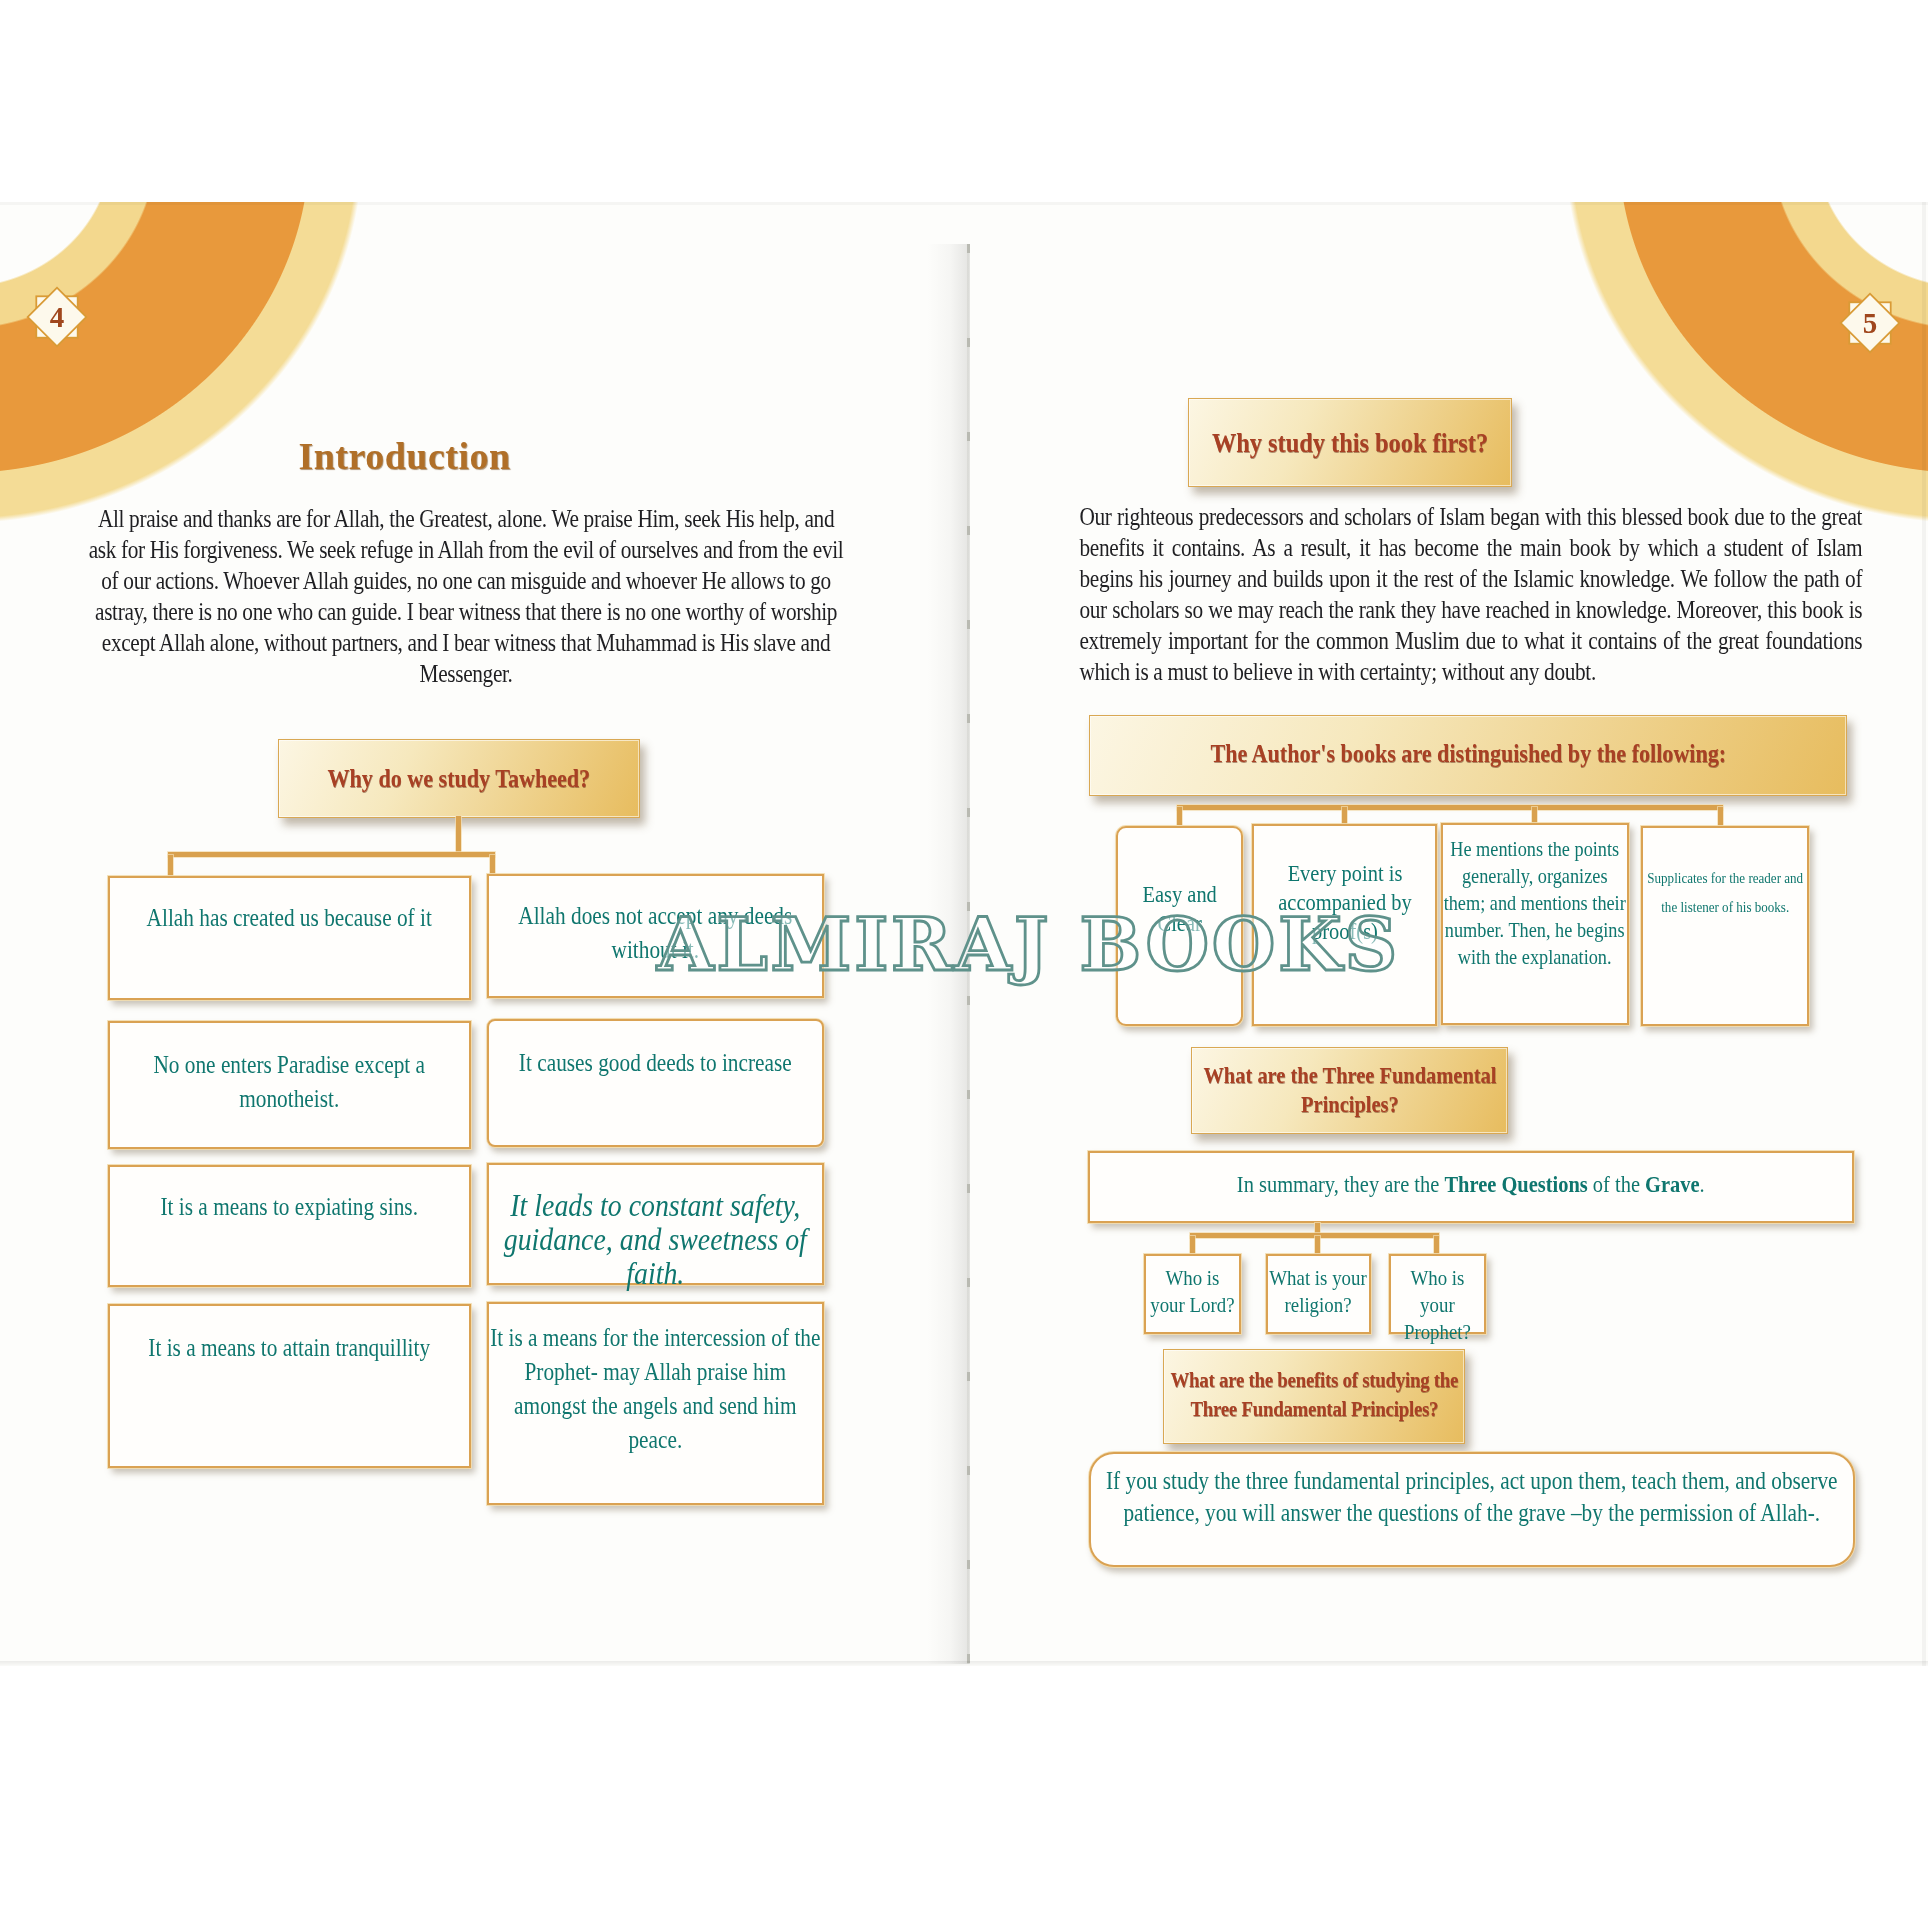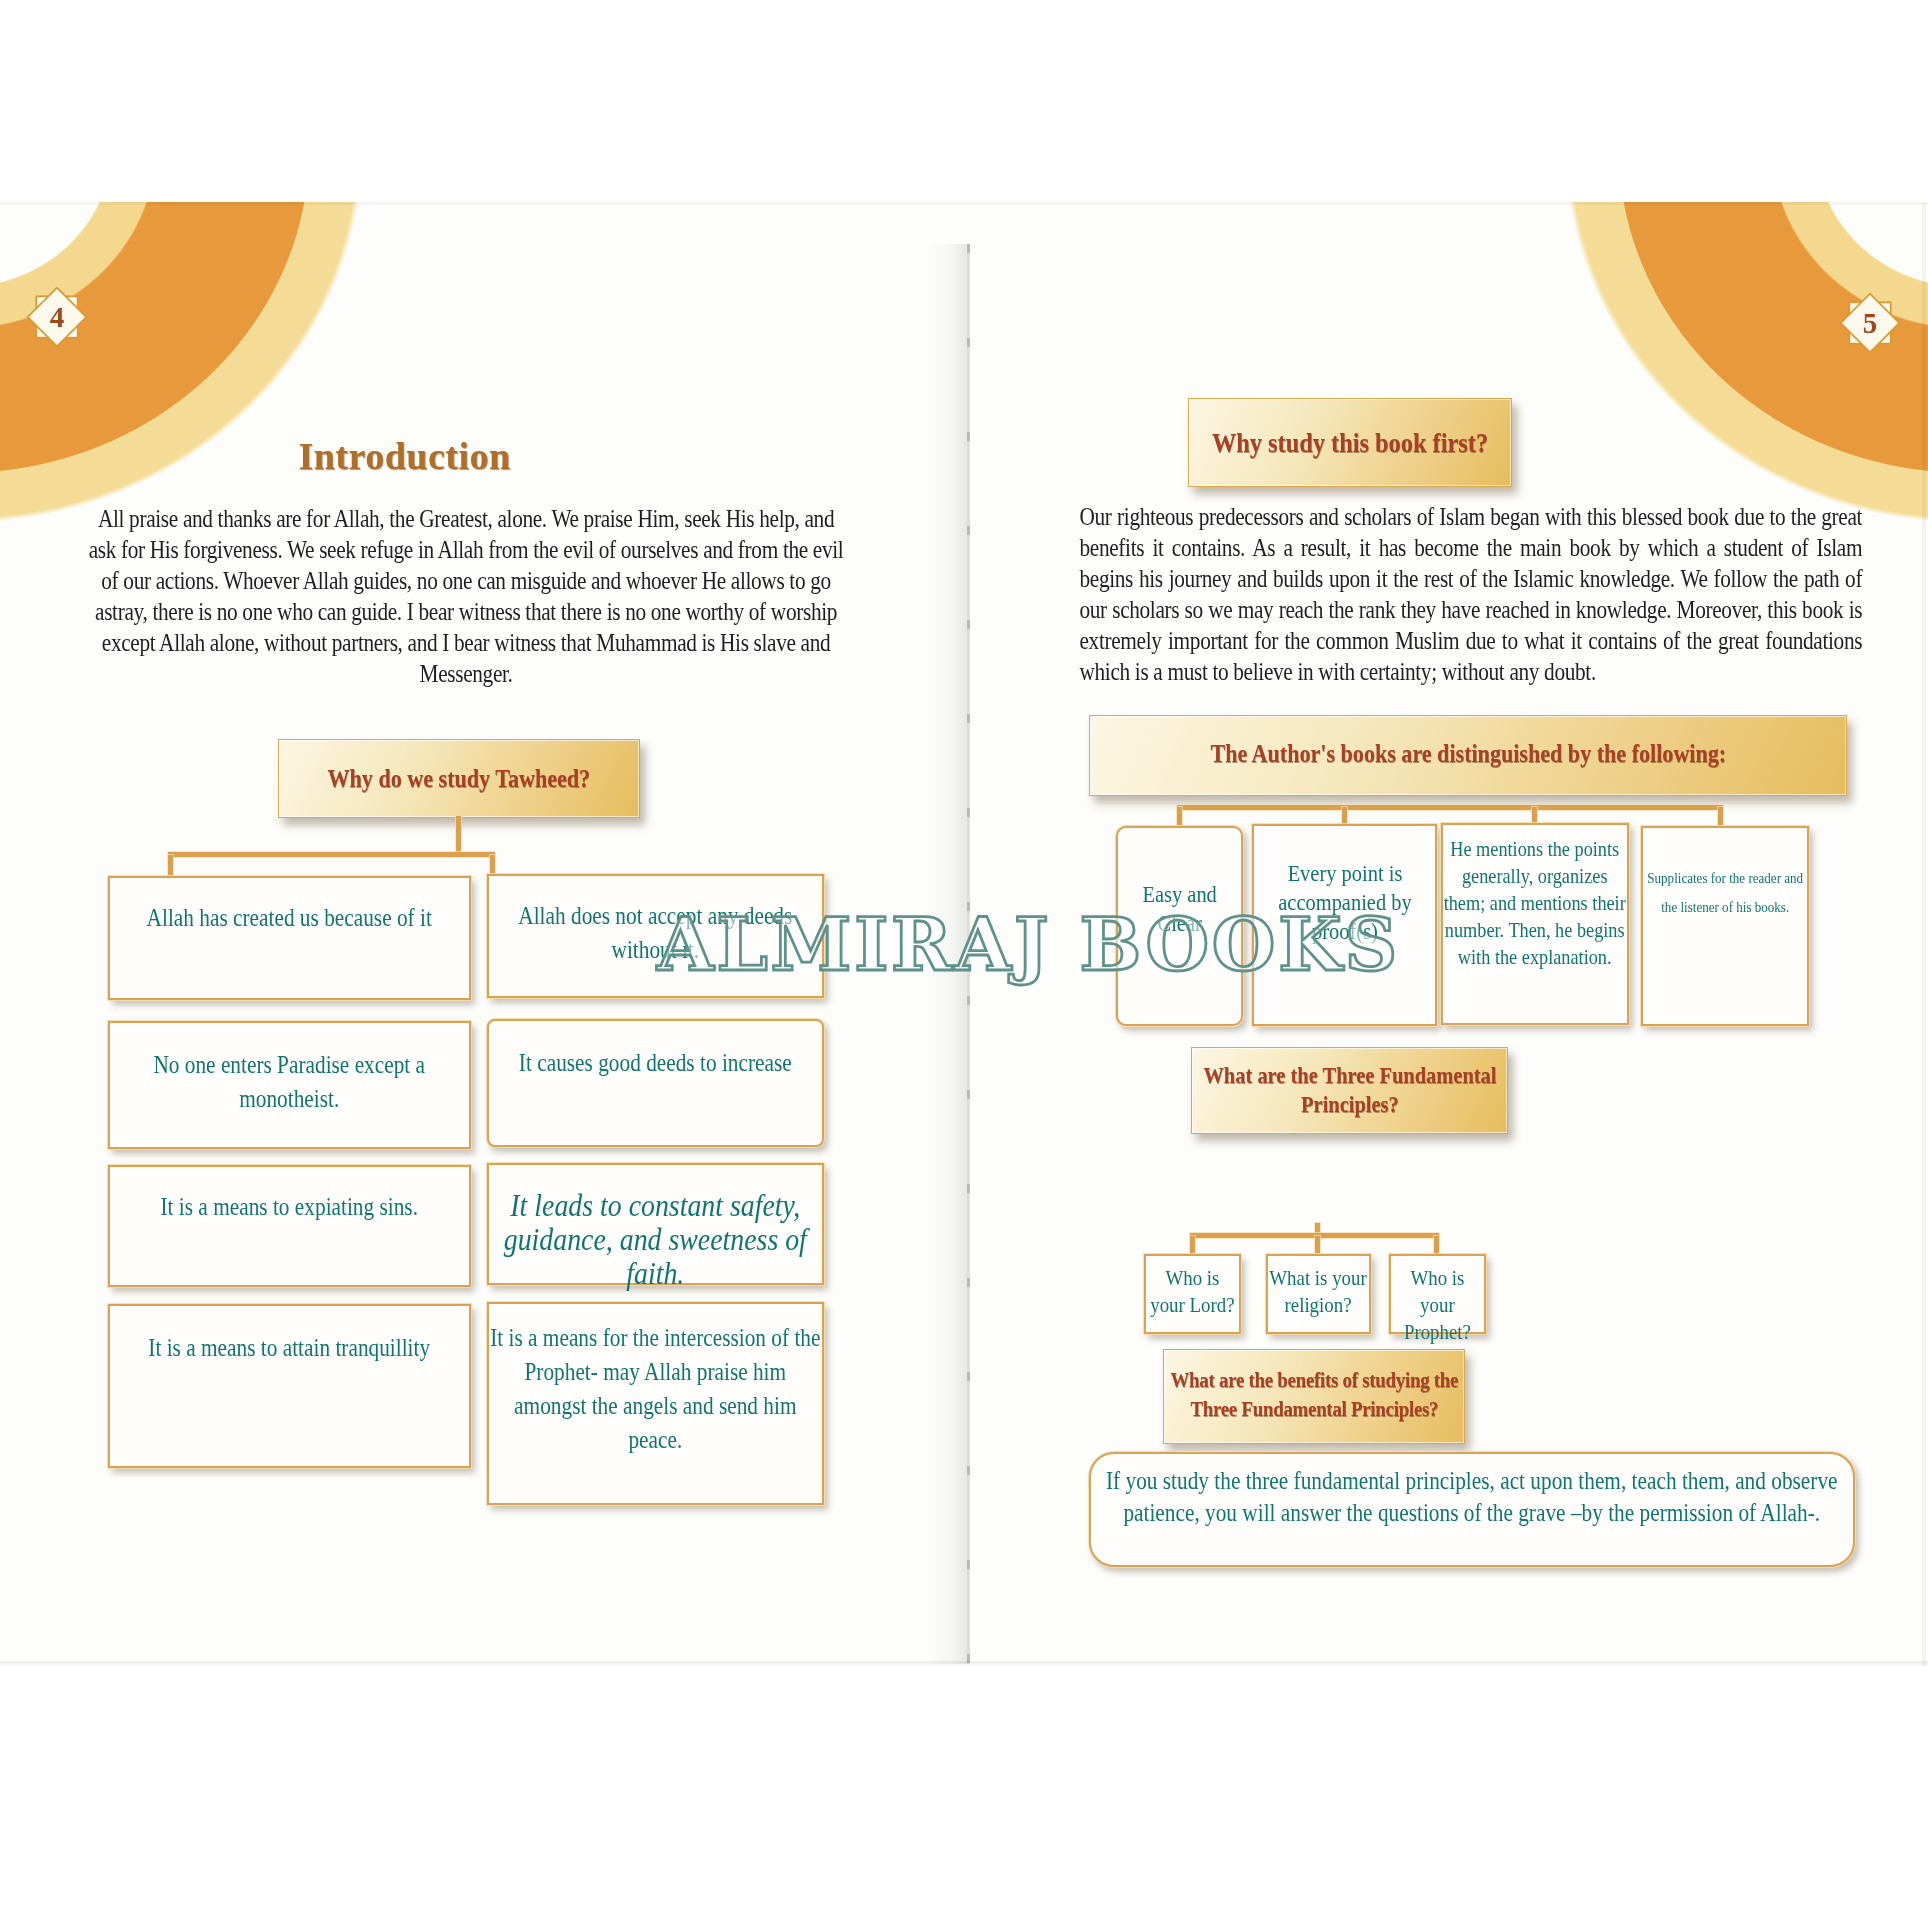--- a/index.html
+++ b/index.html
@@ -139,20 +139,25 @@
     <div class="cond">He mentions the points generally, organizes them; and mentions their number. Then, he begins with the explanation.</div>
   </div>
   <div class="wbox" style="left:1641px;top:624px;width:168px;height:200px;padding-top:36px;font-size:15px;line-height:29px;">
     <div class="cond">Supplicates for the reader and the listener of his books.</div>
   </div>
 
   <div class="goldhdr" style="left:1191px;top:845px;width:317px;height:87px;font-size:23.5px;line-height:29px;padding-top:13px;box-sizing:border-box;">
     <div class="t cond">What are the Three Fundamental Principles?</div>
   </div>
 
+  <div class="wbox" style="left:1088px;top:949px;width:766px;height:72px;padding-top:17px;font-size:23.5px;line-height:29px;">
+    <div class="cond">
+      <span>In summary, they are the </span><b>Three</b><span> </span><b>Questions</b><span> of the </span><b>Grave</b><span>.</span>
+    </div>
+  </div>
 
   <div class="cline" style="left:1315px;top:1021px;width:4.7px;height:12.2px;"></div>
   <div class="cline" style="left:1190px;top:1031px;width:249px;height:4.7px;"></div>
   <div class="cline" style="left:1190px;top:1034px;width:4.7px;height:19px;"></div>
   <div class="cline" style="left:1315px;top:1034px;width:4.7px;height:19px;"></div>
   <div class="cline" style="left:1434px;top:1034px;width:4.7px;height:19px;"></div>
 
   <div class="wbox" style="left:1144px;top:1052px;width:97px;height:80px;padding-top:8.5px;font-size:21.7px;line-height:27px;">
     <div class="cond">Who is your Lord?</div>
   </div>

